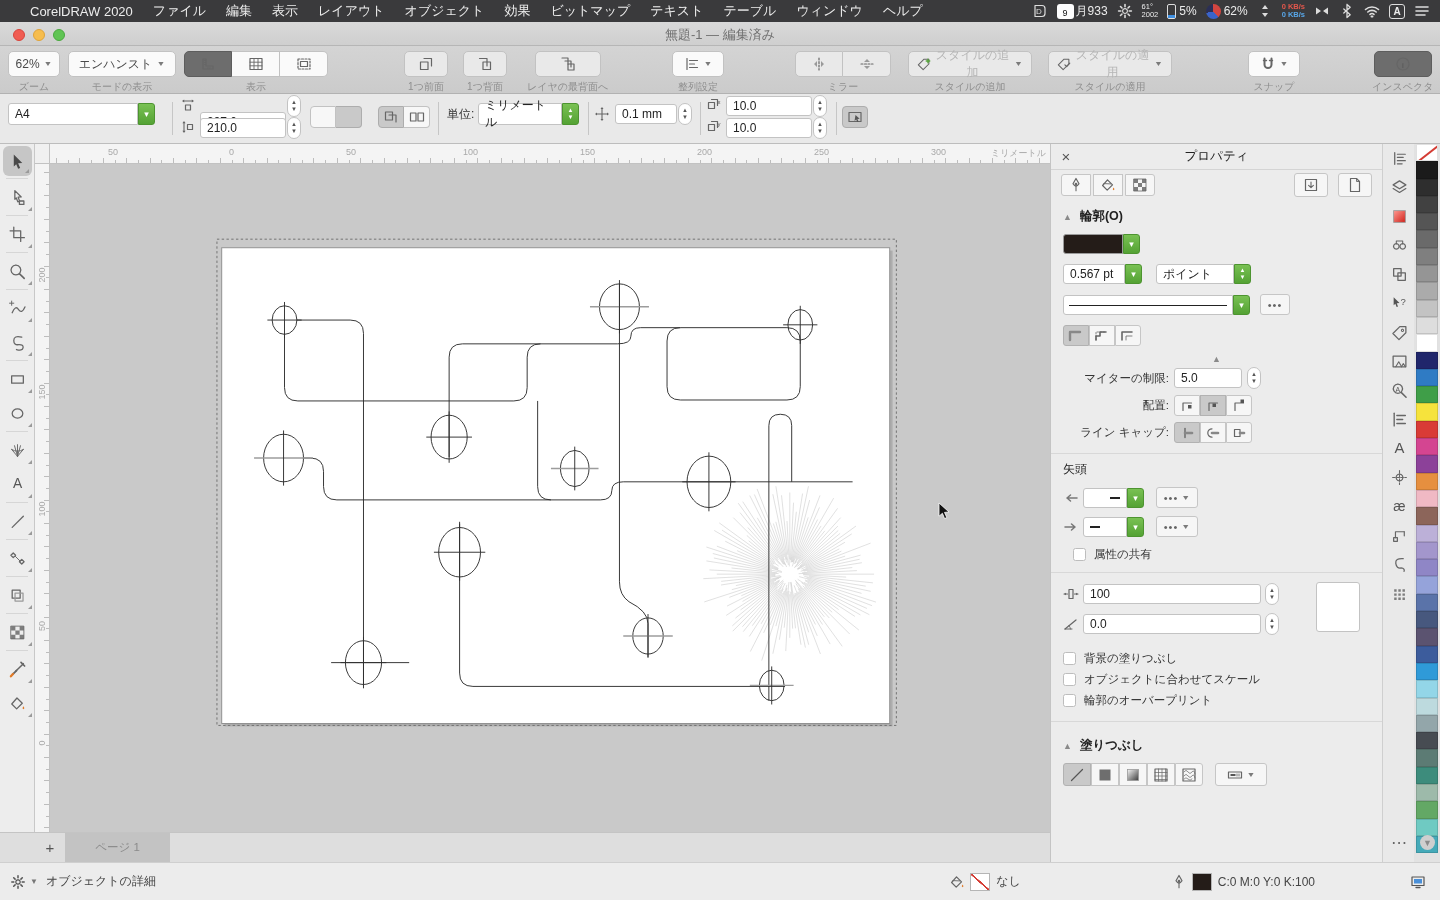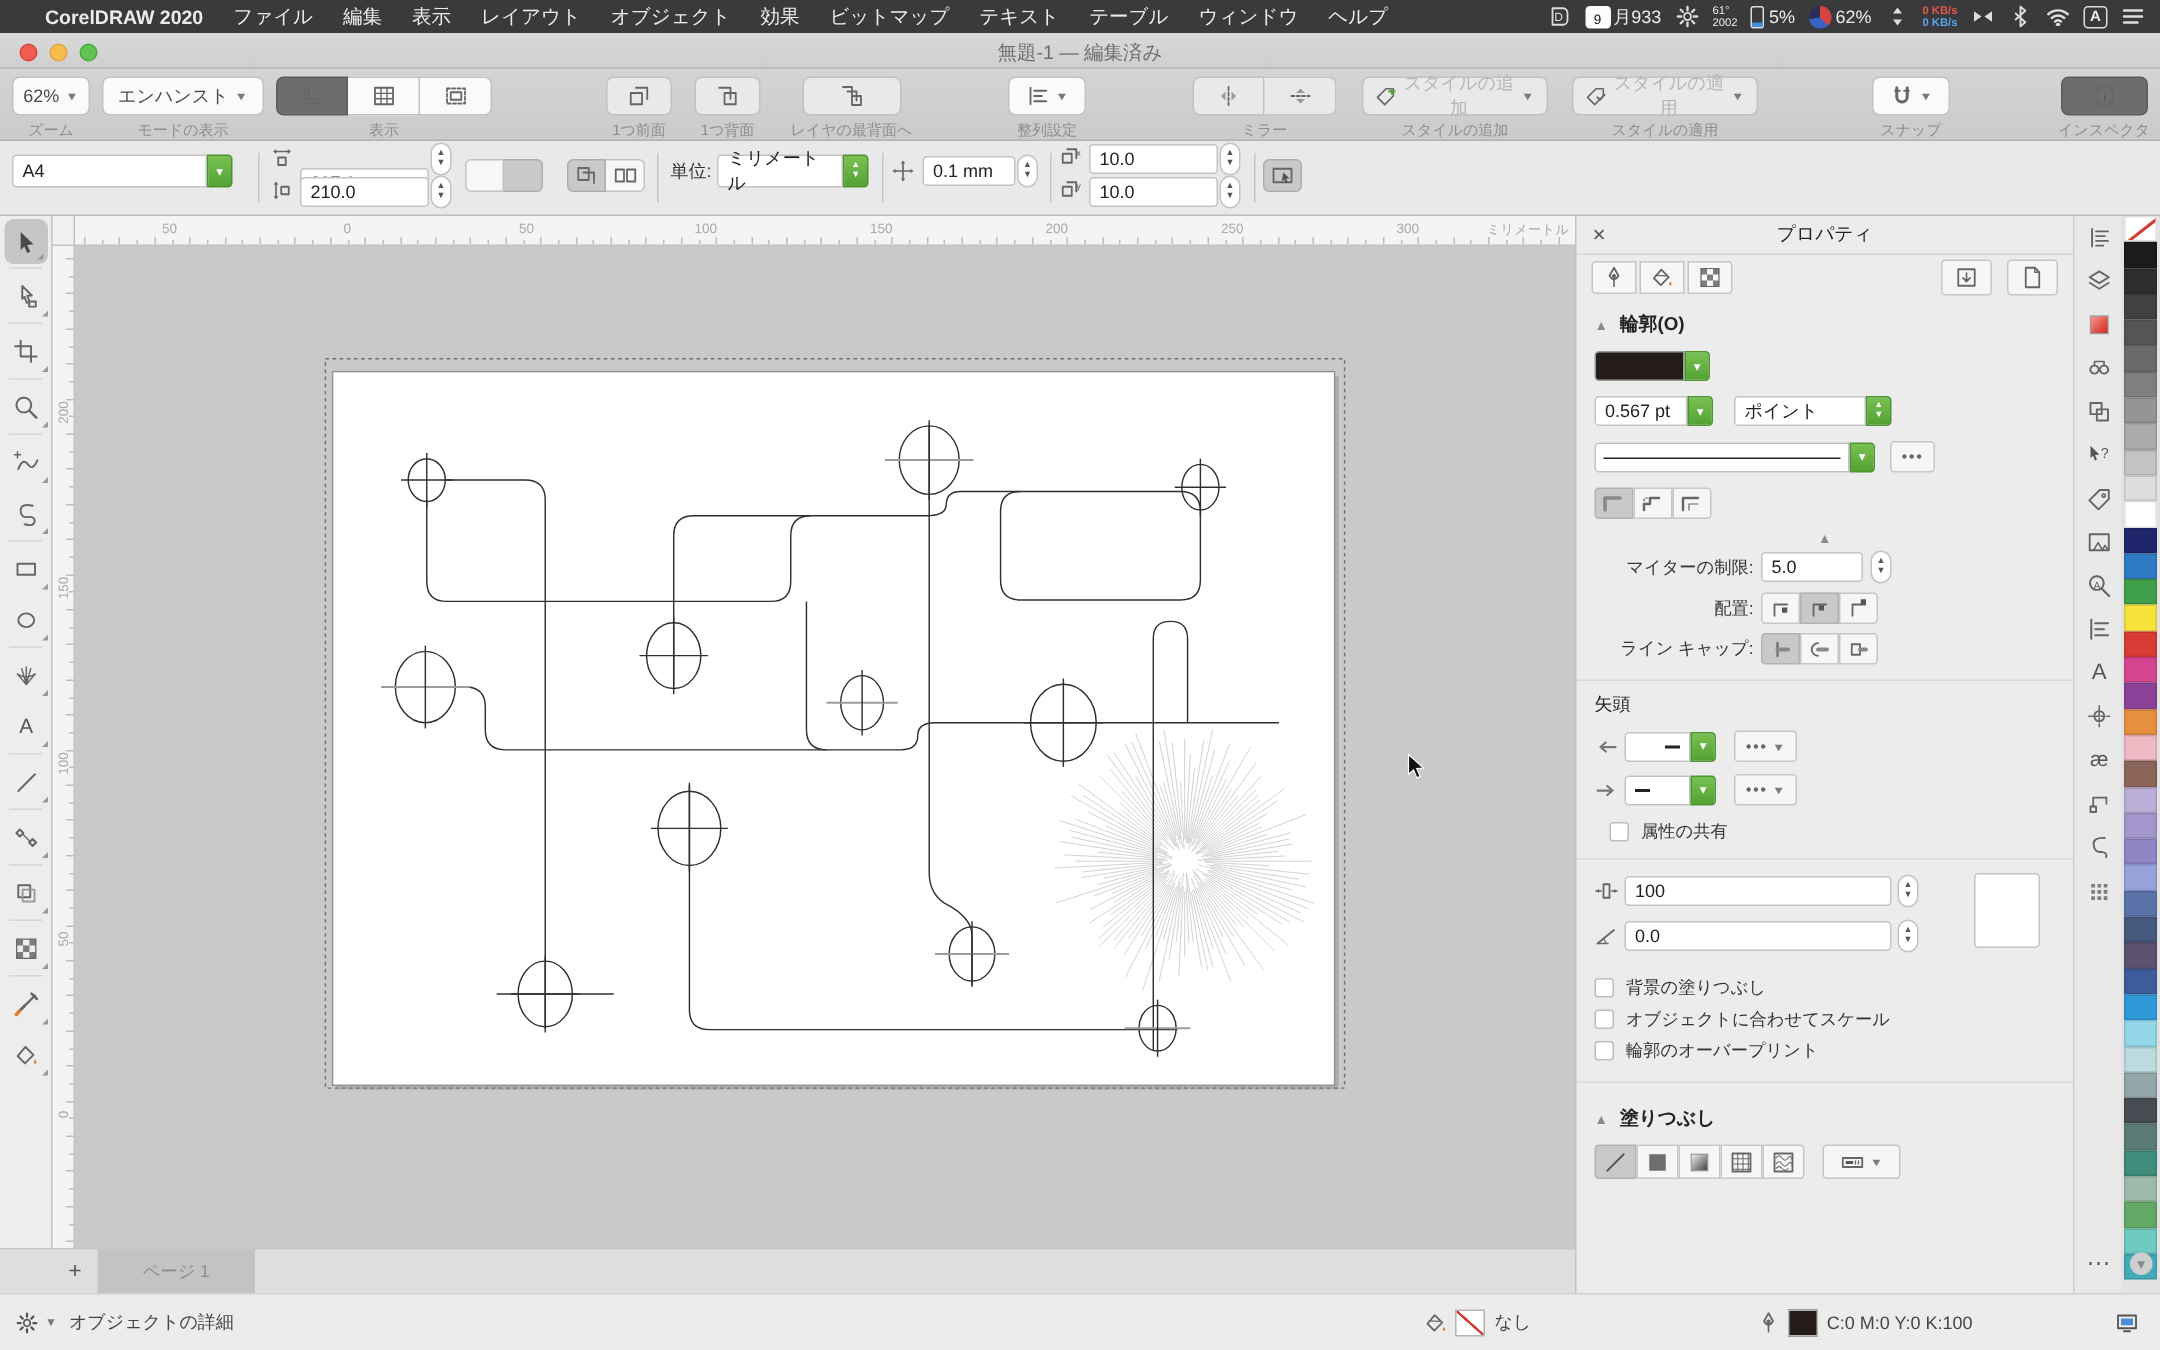--- a/index.html
+++ b/index.html
@@ -1,21 +1,21 @@
 <!DOCTYPE html>
 <html><head>
 <meta charset="utf-8">
 <style>
 *{margin:0;padding:0;box-sizing:border-box}
 html,body{width:1440px;height:900px;overflow:hidden;font-family:"Liberation Sans","DejaVu Sans",sans-serif;background:#c9c9c9;-webkit-font-smoothing:antialiased}
 .abs{position:absolute}
 
 #menubar{position:absolute;top:0;left:0;width:1440px;height:22px;background:#3a3a3c;color:#ececec;display:flex;align-items:center;font-size:13px;z-index:60}
 #menubar .mi{padding:0 10px;white-space:nowrap}
-#menubar .appname{font-weight:bold}
+#menubar .appname{font-weight:normal}
 #menustatus{margin-left:auto;display:flex;align-items:center;gap:9px;padding-right:10px}
 #menustatus svg{display:block}
 .mstxt{font-size:12px}
 .tiny2{font-size:7.5px;line-height:8px;text-align:left}
 .cal{width:17px;height:15px;background:#fdfdfd;border-radius:3px;overflow:hidden;text-align:center}
 .cal .caltop{height:3px;background:#6ec33f}
 .cal .calday{font-size:9px;color:#111;line-height:11px}
 .batt{width:9px;height:15px;border:1px solid #ddd;border-radius:2px;position:relative}
 .batt i{position:absolute;bottom:0;left:0;right:0;height:3px;background:#3f8fe0}
 .pie{width:15px;height:15px;border-radius:50%;background:conic-gradient(#d24540 0 38%,#3a63c9 38% 72%,#2b2f55 72% 100%)}
@@ -974,21 +974,21 @@
       <span class="carat">▲</span>
       <span>輪郭(O)</span>
     </div>
   <div class="prow">
     <span id="outlinecolor" style="width: 60px; height: 20px; border: 1px solid rgb(154, 154, 154); border-radius: 3px 0px 0px 3px; background: rgb(36, 28, 24);"></span>
     <span class="gbtn" style="margin-left:-4px;border-radius:0 3px 3px 0">▾</span>
   </div>
   <div class="prow" style="margin-top:4px">
     <span class="wbox" style="width:62px;border-radius:3px 0 0 3px">0.567 pt</span>
     <span class="gbtn" style="margin-left:-4px;border-radius:0 3px 3px 0">▾</span>
-    <span class="wbox" style="width:88px;margin-left:10px;border-radius:3px 0 0 3px">ポイント</span>
+    <span class="wbox" style="width:78px;margin-left:10px;border-radius:3px 0 0 3px">ポイント</span>
     <span class="gbtn" style="margin-left:-4px;border-radius:0 3px 3px 0;flex-direction:column;font-size:6px;line-height:7px">
         <span>▲</span>
         <span>▼</span>
       </span>
   </div>
   <div class="prow" style="margin-top:4px">
     <span class="wbox" style="width:170px;border-radius:3px 0 0 3px;position:relative">
         <span style="position:absolute;left:5px;right:5px;top:9px;border-top:1.5px solid #222"></span>
       </span>
     <span class="gbtn" style="margin-left:-4px;border-radius:0 3px 3px 0">▾</span>

